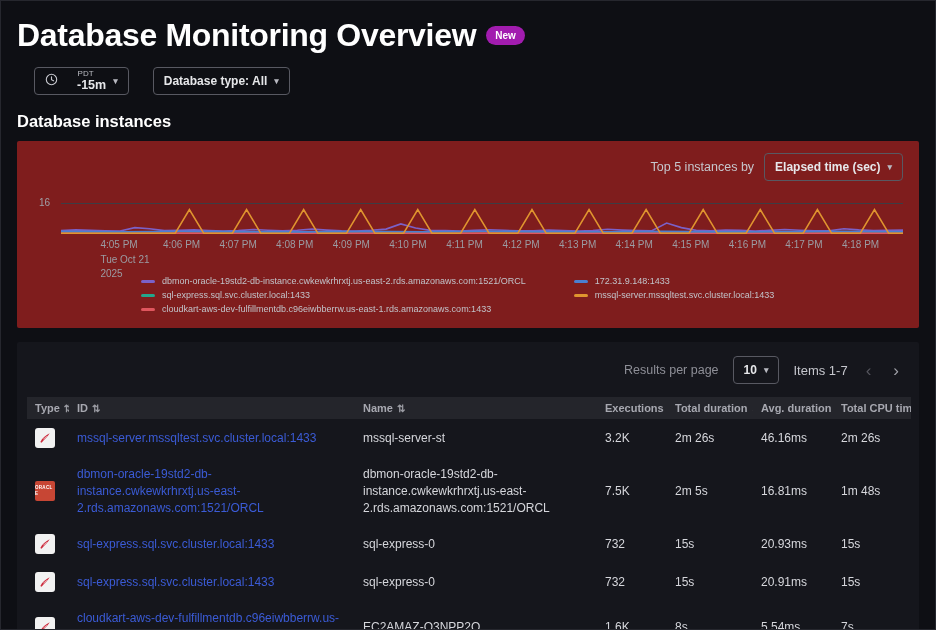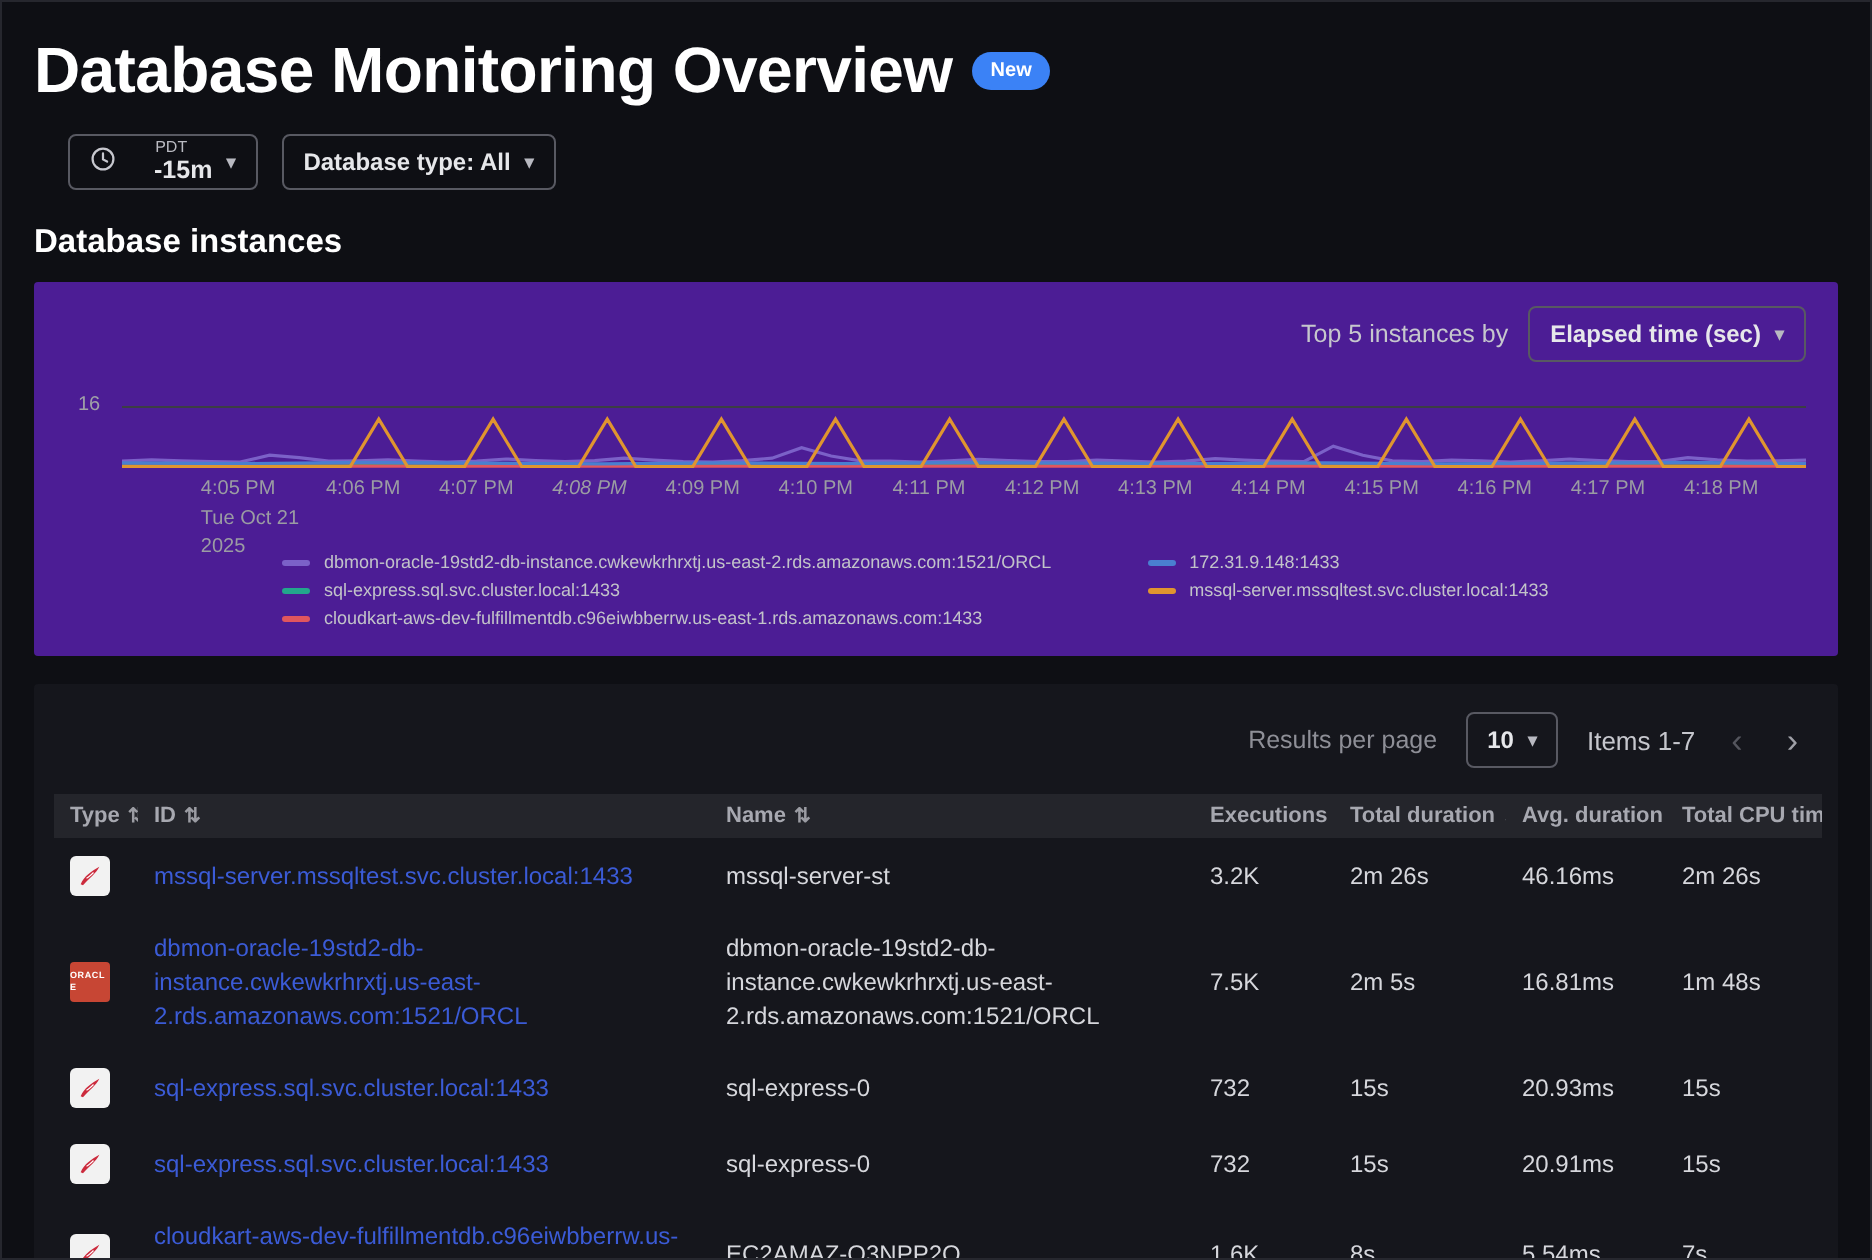--- a/index.html
+++ b/index.html
@@ -3,34 +3,34 @@
 <meta charset="utf-8">
 <style>
   * { box-sizing: border-box; margin: 0; padding: 0; }
   html,body { background:#08090c; }
   body { width:936px; height:630px; font-family:"Liberation Sans", sans-serif; overflow:hidden; }
   .screen { width:936px; height:630px; background:#0e0f14; border:1px solid #26272e; padding:14px 16px; overflow:hidden; }
 
   
   .title-row { display:flex; align-items:center; gap:10px; margin-top:2px; }
   .page-title { color:#ffffff; font-size:32px; font-weight:bold; letter-spacing:-0.3px; }
-  .new-badge { background:#3b82f6; color:#ffffff; font-size:10px; font-weight:bold; padding:4px 9px; border-radius:10px; }
-
-  .filter-row { display:flex; align-items:flex-end; gap:12px; margin-top:13px;padding-left:17px; }
+  .new-badge { background:#a21caf; color:#ffffff; font-size:10px; font-weight:bold; padding:4px 9px; border-radius:10px; }
+
+  .filter-row { display:flex; align-items:flex-end; gap:24px; margin-top:13px;padding-left:17px; }
   .btn { display:inline-flex; align-items:center; gap:7px; background:transparent; border:1px solid #585962; border-radius:4px; color:#e6e7ea; font-family:"Liberation Sans",sans-serif; font-size:12px; font-weight:bold; padding:3px 10px; height:28px; cursor:pointer; }
   .caret { font-size:9px; color:#b8b9c1; }
   .tz-stack { display:flex; flex-direction:column; align-items:center; line-height:1.05; }
   .tz { font-size:8px; color:#b9bac1; font-weight:normal; }
   .range { font-size:12.5px; font-weight:bold; color:#e6e7ea;margin-left:12px; }
   .clock-svg { width:13px; height:13px; }
 
   .section-title { color:#ffffff; font-size:16.5px; font-weight:bold; margin:17px 0 10px; }
 
   
-  .panel { background:#4c1d95; border-radius:2px; }
+  .panel { background:#7f1d1d; border-radius:2px; }
   .chart-panel { padding:12px 16px 6px; }
   .chart-toolbar { display:flex; justify-content:flex-end; align-items:center; gap:10px; }
   .toolbar-label { color:#c6c7cd; font-size:12.5px; }
   .chart-wrap { margin:22px 0 0 28px; position:relative; }
   .y-tick { position:absolute; left:-22px; top:-6px; font-size:10px; color:#9fa0a7; }
   .chart-plot { border-top:1px solid #3c3d44; }
   svg.chart { display:block; width:100%; height:30px; }
   .chart-ticks { position:relative; height:42px; font-size:10px; color:#9b9ca3; }
   .tick { position:absolute; top:4px; transform:translateX(-50%); text-align:left; line-height:1.45; white-space:nowrap; }
   .legend { display:flex; margin:0 0 8px 108px; }
@@ -118,21 +118,21 @@
             <div>4:05 PM</div>
             <div>Tue Oct 21</div>
             <div>2025</div>
           </div>
           <div class="tick" style="left: 14.32%;">
             <div>4:06 PM</div>
           </div>
           <div class="tick" style="left: 21.04%;">
             <div>4:07 PM</div>
           </div>
-          <div class="tick" style="left: 27.76%; font-style: italic;">
+          <div class="tick" style="left: 27.76%;">
             <div>4:08 PM</div>
           </div>
           <div class="tick" style="left: 34.48%;">
             <div>4:09 PM</div>
           </div>
           <div class="tick" style="left: 41.2%;">
             <div>4:10 PM</div>
           </div>
           <div class="tick" style="left: 47.92%;">
             <div>4:11 PM</div>

